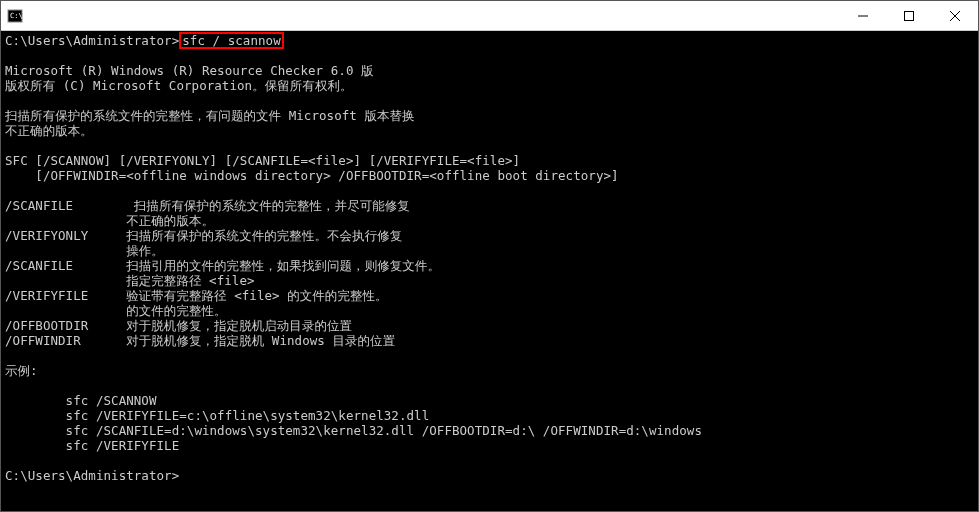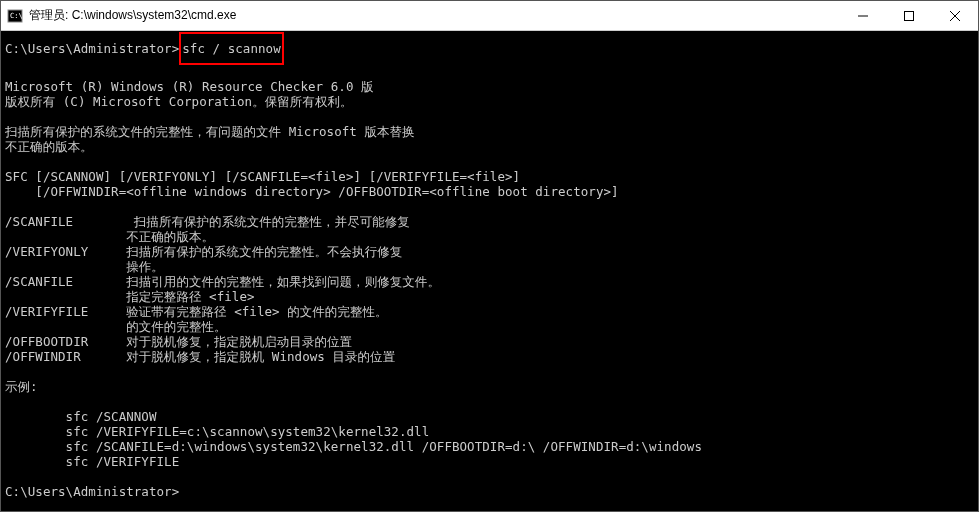--- a/index.html
+++ b/index.html
@@ -55,39 +55,38 @@
     color: #ccc;
     font-size: 12.5px;
     line-height: 15px;
     padding: 2px 4px;
     white-space: pre;
     font-family: "NSimSun", "SimSun", Consolas, monospace;
     letter-spacing: 0.05px;
   }
   .highlight-box {
     border: 2px solid #ff0000;
-    padding: 8px 1px;
+    padding: 0 1px;
     display: inline-block;
     line-height: 13px;
     margin-top: -1px;
     margin-bottom: -1px;
   }
 </style>
 </head>
 <body>
 
 <div class="titlebar">
   <div class="title-left">
     <span class="cmd-icon">
       <svg width="16" height="16" viewBox="0 0 16 16">
         <rect x="1" y="2" width="14" height="12" fill="#000" stroke="#888" stroke-width="1"></rect>
         <text x="3" y="10" font-size="7" fill="#fff" font-family="monospace">C:\</text>
       </svg>
     </span>
-    <span>管理员: C:\windows\system32\cmd.exe</span>
   </div>
   <div class="window-controls">
     <div class="win-btn">
       <svg width="10" height="10" viewBox="0 0 10 10">
           <line x1="0" y1="5" x2="10" y2="5" stroke="#000" stroke-width="1"></line>
         </svg>
     </div>
     <div class="win-btn">
       <svg width="10" height="10" viewBox="0 0 10 10">
           <rect x="0.5" y="0.5" width="9" height="9" fill="none" stroke="#000" stroke-width="1"></rect>
@@ -120,17 +119,17 @@
 <span>/SCANFILE       扫描引用的文件的完整性，如果找到问题，则修复文件。</span>
 <span>                指定完整路径 &lt;file&gt;</span>
 <span>/VERIFYFILE     验证带有完整路径 &lt;file&gt; 的文件的完整性。</span>
 <span>                的文件的完整性。</span>
 <span>/OFFBOOTDIR     对于脱机修复，指定脱机启动目录的位置</span>
 <span>/OFFWINDIR      对于脱机修复，指定脱机 Windows 目录的位置</span>
 <span></span>
 <span>示例:</span>
 <span></span>
 <span>        sfc /SCANNOW</span>
-<span>        sfc /VERIFYFILE=c:\scannow\system32\kernel32.dll</span>
+<span>        sfc /VERIFYFILE=c:\offline\system32\kernel32.dll</span>
 <span>        sfc /SCANFILE=d:\windows\system32\kernel32.dll /OFFBOOTDIR=d:\ /OFFWINDIR=d:\windows</span>
 <span>        sfc /VERIFYFILE</span>
 <span></span>
 <span>C:\Users\Administrator&gt;</span></div>
 
 </body></html>

